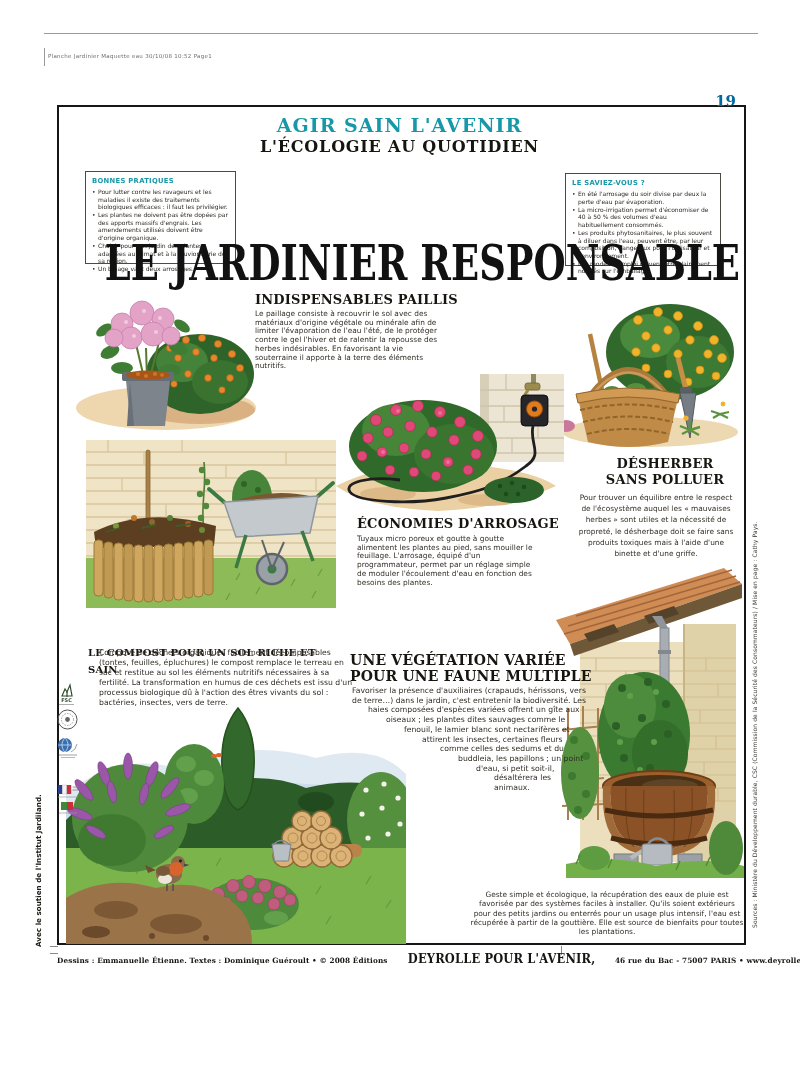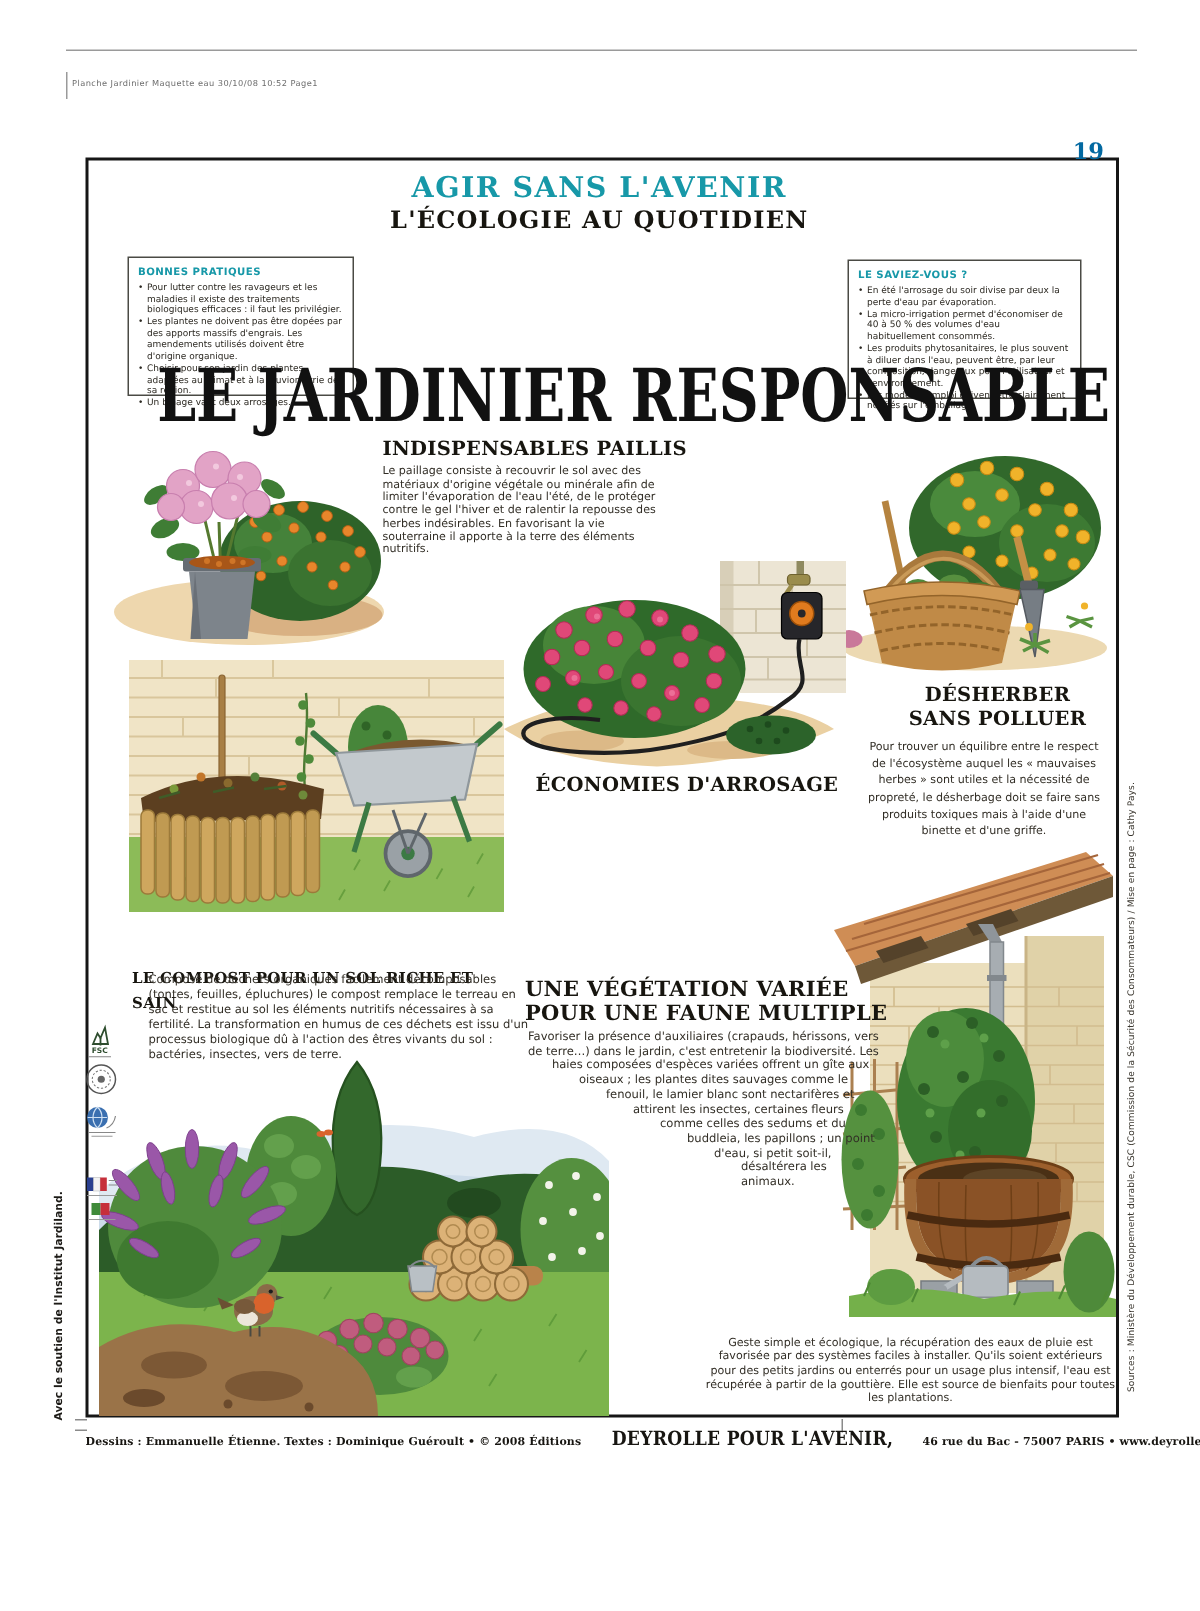--- a/index.html
+++ b/index.html
@@ -72,21 +72,21 @@
 
   <div class="abs top-rule"></div>
   <div class="abs slug-tick"></div>
   <div class="abs slug">Planche Jardinier Maquette eau  30/10/08  10:52  Page1</div>
   <div class="abs print-mark"></div>
   <div class="abs print-mark2"></div>
 
   <div class="abs frame"></div>
   <div class="abs page-number">19</div>
 
-  <div class="abs kicker">AGIR SANS L'AVENIR</div>
+  <div class="abs kicker">AGIR SAIN L'AVENIR</div>
   <div class="abs subkicker">L'ÉCOLOGIE AU QUOTIDIEN</div>
 
   <div class="abs ibox ibox-left">
     <div class="ibox-title">BONNES PRATIQUES</div>
     <ul class="box-list">
       <li>Pour lutter contre les ravageurs et les maladies il existe des traitements biologiques efficaces : il faut les privilégier.</li>
       <li>Les plantes ne doivent pas être dopées par des apports massifs d'engrais. Les amendements utilisés doivent être d'origine organique.</li>
       <li>Choisir pour son jardin des plantes adaptées au climat et à la pluviométrie de sa région.</li>
       <li>Un binage vaut deux arrosages.</li>
     </ul>
@@ -632,20 +632,21 @@
     </g>
   </svg>
 
   <div class="abs sec-title t-paillis">INDISPENSABLES PAILLIS</div>
   <div class="abs sec-title t-desherber">DÉSHERBER SANS POLLUER</div>
 
   <div class="abs sec-body b-paillis">Le paillage consiste à recouvrir le sol avec des matériaux d'origine végétale ou minérale afin de limiter l'évaporation de l'eau l'été, de le protéger contre le gel l'hiver et de ralentir la repousse des herbes indésirables. En favorisant la vie souterraine il apporte à la terre des éléments nutritifs.</div>
   <div class="abs sec-body b-desherber">Pour trouver un équilibre entre le respect de l'écosystème auquel les « mauvaises herbes » sont utiles et la nécessité de propreté, le désherbage doit se faire sans produits toxiques mais à l'aide d'une binette et d'une griffe.</div>
 
   <div class="abs sec-title t-arrosage">ÉCONOMIES D'ARROSAGE</div>
+  <div class="abs sec-body b-arrosage">Tuyaux micro poreux et goutte à goutte alimentent les plantes au pied, sans mouiller le feuillage. L'arrosage, équipé d'un programmateur, permet par un réglage simple de moduler l'écoulement d'eau en fonction des besoins des plantes.</div>
 
   <div class="abs sec-title t-compost">LE COMPOST POUR UN SOL RICHE ET SAIN</div>
   <div class="abs sec-body b-compost">Composé de déchets organiques facilement décomposables (tontes, feuilles, épluchures) le compost remplace le terreau en sac et restitue au sol les éléments nutritifs nécessaires à sa fertilité. La transformation en humus de ces déchets est issu d'un processus biologique dû à l'action des êtres vivants du sol : bactéries, insectes, vers de terre.</div>
 
   <div class="abs sec-title t-vegetation">UNE VÉGÉTATION VARIÉE POUR UNE FAUNE MULTIPLE</div>
   <div class="abs sec-body b-vegetation">
     <span class="st s0"></span><span class="st s1"></span><span class="st s2"></span><span class="st s3"></span>
     <span class="st s4"></span><span class="st s5"></span><span class="st s6"></span><span class="st s7"></span><span class="st s8"></span>
     <span>Favoriser la présence d'auxiliaires (crapauds, hérissons, vers de terre…) dans le jardin, c'est entretenir la biodiversité. Les haies composées d'espèces variées offrent un gîte aux oiseaux ; les plantes dites sauvages comme le fenouil, le lamier blanc sont nectarifères et attirent les insectes, certaines fleurs comme celles des sedums et du buddleia, les papillons ; un point d'eau, si petit soit-il, désaltérera les animaux.</span>
   </div>

